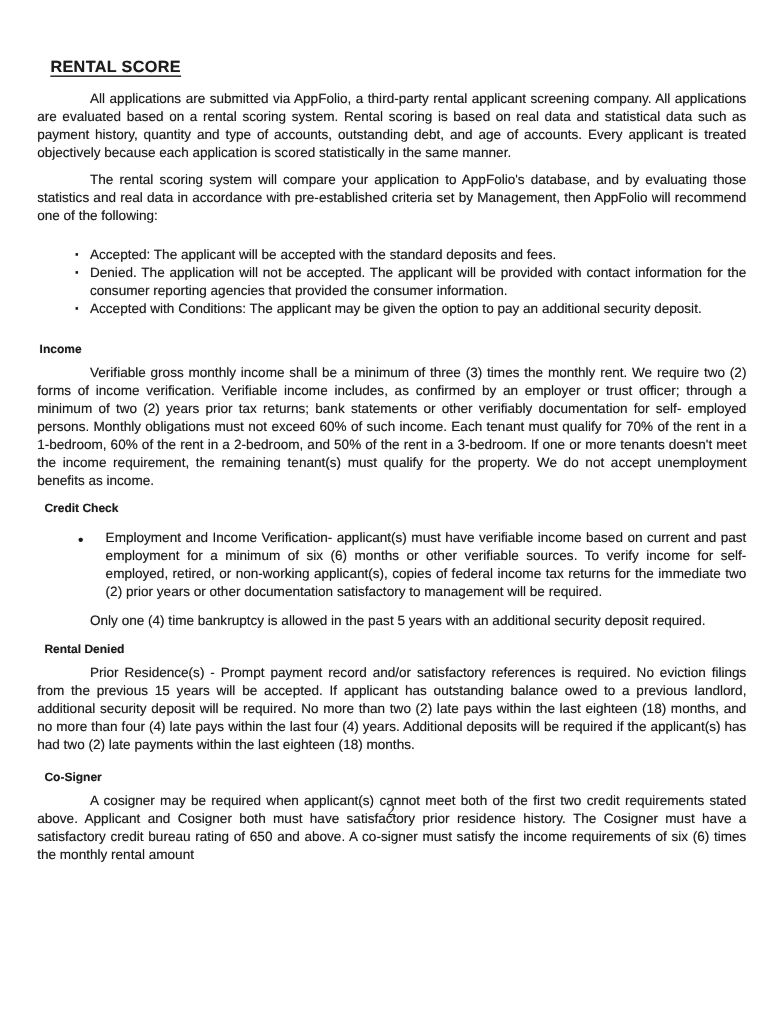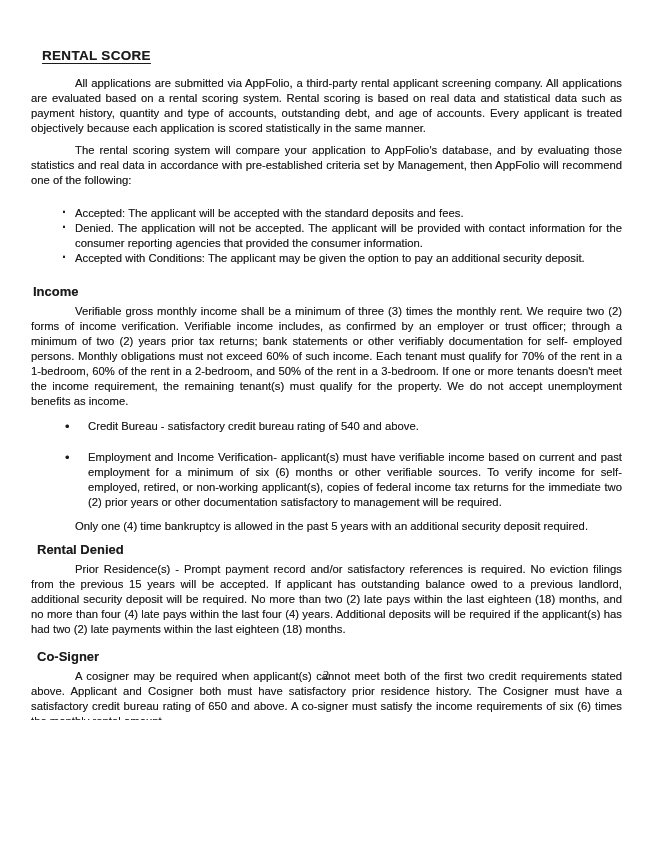--- a/index.html
+++ b/index.html
@@ -30,21 +30,21 @@
     text-underline-offset: 3px;
   }
   p.para {
     margin: 0 0 7px 0;
     text-align: justify;
     text-indent: 44px;
   }
   p.para.tight { margin-bottom: 18px; }
   .section-heading {
     margin: 8px 0 5px 6px;
-    font-size: 13px;
+    font-size: 10px;
     font-weight: bold;
   }
   ul.outcome-list {
     list-style: none;
     margin: 0 0 18px 0;
     padding: 0 0 0 44px;
   }
   ul.outcome-list li {
     position: relative;
     text-align: justify;
@@ -100,23 +100,23 @@
 
     <ul class="outcome-list">
       <li>Accepted: The applicant will be accepted with the standard deposits and fees.</li>
       <li>Denied. The application will not be accepted. The applicant will be provided with contact information for the consumer reporting agencies that provided the consumer information.</li>
       <li>Accepted with Conditions: The applicant may be given the option to pay an additional security deposit.</li>
     </ul>
 
     <h2 class="section-heading" style="margin-left:2px;">Income</h2>
     <p class="para">Verifiable gross monthly income shall be a minimum of three (3) times the monthly rent. We require two (2) forms of income verification. Verifiable income includes, as confirmed by an employer or trust officer; through a minimum of two (2) years prior tax returns; bank statements or other verifiably documentation for self- employed persons. Monthly obligations must not exceed 60% of such income. Each tenant must qualify for 70% of the rent in a 1-bedroom, 60% of the rent in a 2-bedroom, and 50% of the rent in a 3-bedroom. If one or more tenants doesn't meet the income requirement, the remaining tenant(s) must qualify for the property. We do not accept unemployment benefits as income.</p>
 
+    <h2 class="section-heading">Credit Check</h2>
 
     <ul class="credit-list">
-      <li>Credit Bureau - satisfactory credit bureau rating of 540 and above.</li>
       <li>Employment and Income Verification- applicant(s) must have verifiable income based on current and past employment for a minimum of six (6) months or other verifiable sources. To verify income for self-employed, retired, or non-working applicant(s), copies of federal income tax returns for the immediate two (2) prior years or other documentation satisfactory to management will be required.</li>
     </ul>
 
     <p class="para">Only one (4) time bankruptcy is allowed in the past 5 years with an additional security deposit required.</p>
 
     <h2 class="section-heading">Rental Denied</h2>
     <p class="para" style="margin-bottom:12px;">Prior Residence(s) - Prompt payment record and/or satisfactory references is required. No eviction filings from the previous 15 years will be accepted. If applicant has outstanding balance owed to a previous landlord, additional security deposit will be required. No more than two (2) late pays within the last eighteen (18) months, and no more than four (4) late pays within the last four (4) years. Additional deposits will be required if the applicant(s) has had two (2) late payments within the last eighteen (18) months.</p>
 
     <h2 class="section-heading">Co-Signer</h2>
     <p class="para">A cosigner may be required when applicant(s) cannot meet both of the first two credit requirements stated above. Applicant and Cosigner both must have satisfactory prior residence history. The Cosigner must have a satisfactory credit bureau rating of 650 and above. A co-signer must satisfy the income requirements of six (6) times the monthly rental amount</p>

